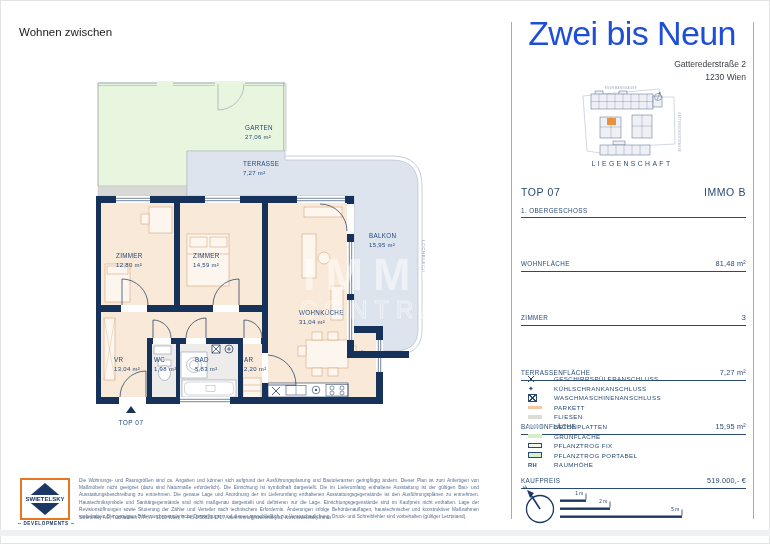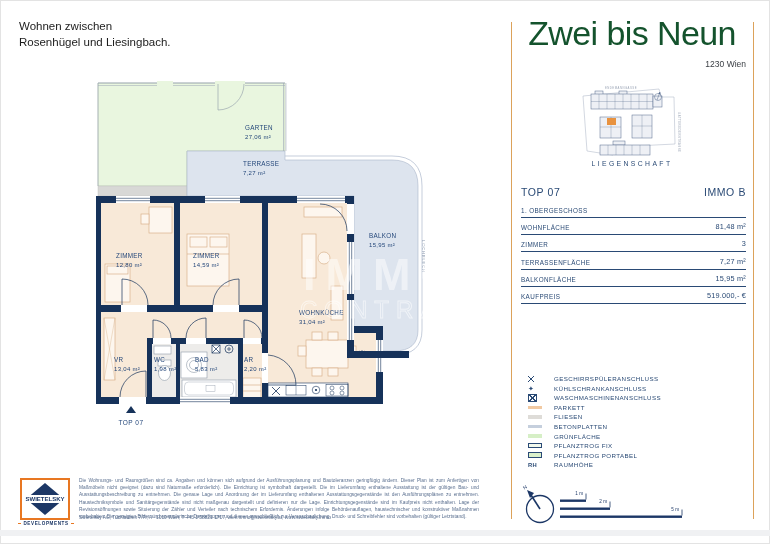--- a/index.html
+++ b/index.html
@@ -1,40 +1,40 @@
 <!DOCTYPE html>
 <html><head>
 <meta charset="utf-8">
 <style>
   html,body{margin:0;padding:0;background:#ffffff;}
   .page{position:relative;width:770px;height:544px;background:#fff;overflow:hidden;
         font-family:"Liberation Sans",sans-serif;box-shadow:inset 0 0 0 1px #e3e3e3;}
 
   
-  .header-left{position:absolute;left:19px;top:18px;font-size:11.5px;line-height:1.4;color:#1c1c1c;}
+  .header-left{position:absolute;left:19px;top:24px;font-size:11.5px;line-height:1.4;color:#1c1c1c;}
 
   
   .vline{position:absolute;top:22px;height:497px;width:1.4px;background:#dca25a;}
   .vline.l{left:511px}.vline.r{left:753px}
 
   .brand-title{position:absolute;left:511px;top:14px;width:242px;text-align:center;
-               font-size:34px;letter-spacing:-0.6px;color:#14532d;font-weight:400;white-space:nowrap;}
+               font-size:34px;letter-spacing:-0.6px;color:#1d4ed8;font-weight:400;white-space:nowrap;}
   .brand-address{position:absolute;left:560px;top:58px;width:186px;text-align:right;
                  font-size:8.5px;line-height:1.55;color:#3c4046;}
 
   .siteplan{position:absolute;left:575px;top:84px;}
   .site-caption{position:absolute;left:552px;top:160px;width:160px;text-align:center;
                 font-size:6.8px;letter-spacing:2.4px;color:#2a4a75;}
 
   
   .unit-table{position:absolute;left:521px;top:186px;width:225px;color:#2a4a75;}
   .thead{display:flex;justify-content:space-between;font-size:10.5px;letter-spacing:.6px;margin-bottom:9px;}
   .tfloor{font-size:6.3px;letter-spacing:.4px;padding-bottom:3px;border-bottom:1px solid #2a4a75;}
-  .trow{display:flex;justify-content:space-between;align-items:flex-end;font-size:6.3px;
-        letter-spacing:.4px;padding:4.2px 0 3px 0;border-bottom:1px solid #2a4a75;}
+  .trow{display:flex;justify-content:space-between;align-items:center;font-size:6.3px;
+        letter-spacing:.4px;padding:4.2px 0 3px 0;border-bottom:1px solid #2a4a75;margin-top:37px;}
   .tvalue{font-size:7.3px;letter-spacing:.2px;}
   .tmid{margin-left:14px;margin-right:auto;font-size:6.3px;}
 
   
   .legend{position:absolute;left:528px;top:375px;color:#2a4a75;}
   .lrow{display:flex;align-items:center;height:7.2px;margin-bottom:2.4px;}
   .lsym{width:16px;display:flex;align-items:center;}
   .llabel{margin-left:10px;font-size:6.2px;letter-spacing:.4px;white-space:nowrap;}
   .sym-cross{width:6px;height:6px;
      background:linear-gradient(45deg,transparent 43%,#2a4a75 43% 57%,transparent 57%),
@@ -63,21 +63,20 @@
   .scalebar{position:absolute;left:520px;top:478px;}
   .page-edge{position:absolute;left:0;right:0;top:530px;height:6px;background:#f0f1f3;}
 </style>
 </head>
 <body>
 
 <div class="page">
 
   <div class="header-left">
     <div>Wohnen zwischen</div>
-    <div>Rosenhügel und Liesingbach.</div>
   </div>
 
   <svg style="position:absolute;left:88px;top:72px;" width="372" height="388" viewBox="88 72 372 388" xmlns="http://www.w3.org/2000/svg">
 
     <g>
       <path d="M98,83 H285 V151 H187 V186 H98 Z" fill="#e9f6df" stroke="#b9c8b2" stroke-width="0.6"></path>
       <rect x="98" y="186" width="89" height="10" fill="#d8d8d6" stroke="#bcbcba" stroke-width="0.4"></rect>
       <path d="M187,151 H285 V160 H392 Q418,160 418,186 V330 Q418,351 394,351 H354 V196 H187 Z" fill="#dde4ee" stroke="#aab6c9" stroke-width="0.6"></path>
       <path d="M285,156 H392 Q422,156 422,186 V330 Q422,355 394,355" fill="none" stroke="#b6c0d2" stroke-width="0.8"></path>
 
@@ -274,20 +273,21 @@
       <text x="303" y="290" font-size="45" font-weight="bold" fill="#ffffff" opacity="0.5" letter-spacing="10">IMMO</text>
       <text x="300" y="318" font-size="24" fill="none" stroke="#ffffff" stroke-width="0.9" opacity="0.55" letter-spacing="7">CONTRACT</text>
     </g>
   </svg>
 
   <div class="vline l"></div>
   <div class="vline r"></div>
 
   <div class="brand-title">Zwei bis Neun</div>
   <div class="brand-address">
+    <div>Gatterederstraße 2</div>
     <div>1230 Wien</div>
   </div>
 
   <svg class="siteplan" width="112" height="76" viewBox="0 0 112 76" xmlns="http://www.w3.org/2000/svg">
     <path d="M8,12 L84,5 L86,13 L99,13 L100,60 L40,63 L38,71 L12,67 Z" fill="none" stroke="#a7b1c2" stroke-width="0.5"></path>
     <g fill="#eef0f5" stroke="#53688c" stroke-width="0.5">
       <rect x="20" y="7" width="8" height="4"></rect>
         <rect x="44" y="7" width="8" height="4"></rect>
       <rect x="16" y="10" width="62" height="15"></rect>
       <rect x="78" y="12" width="9" height="11"></rect>

